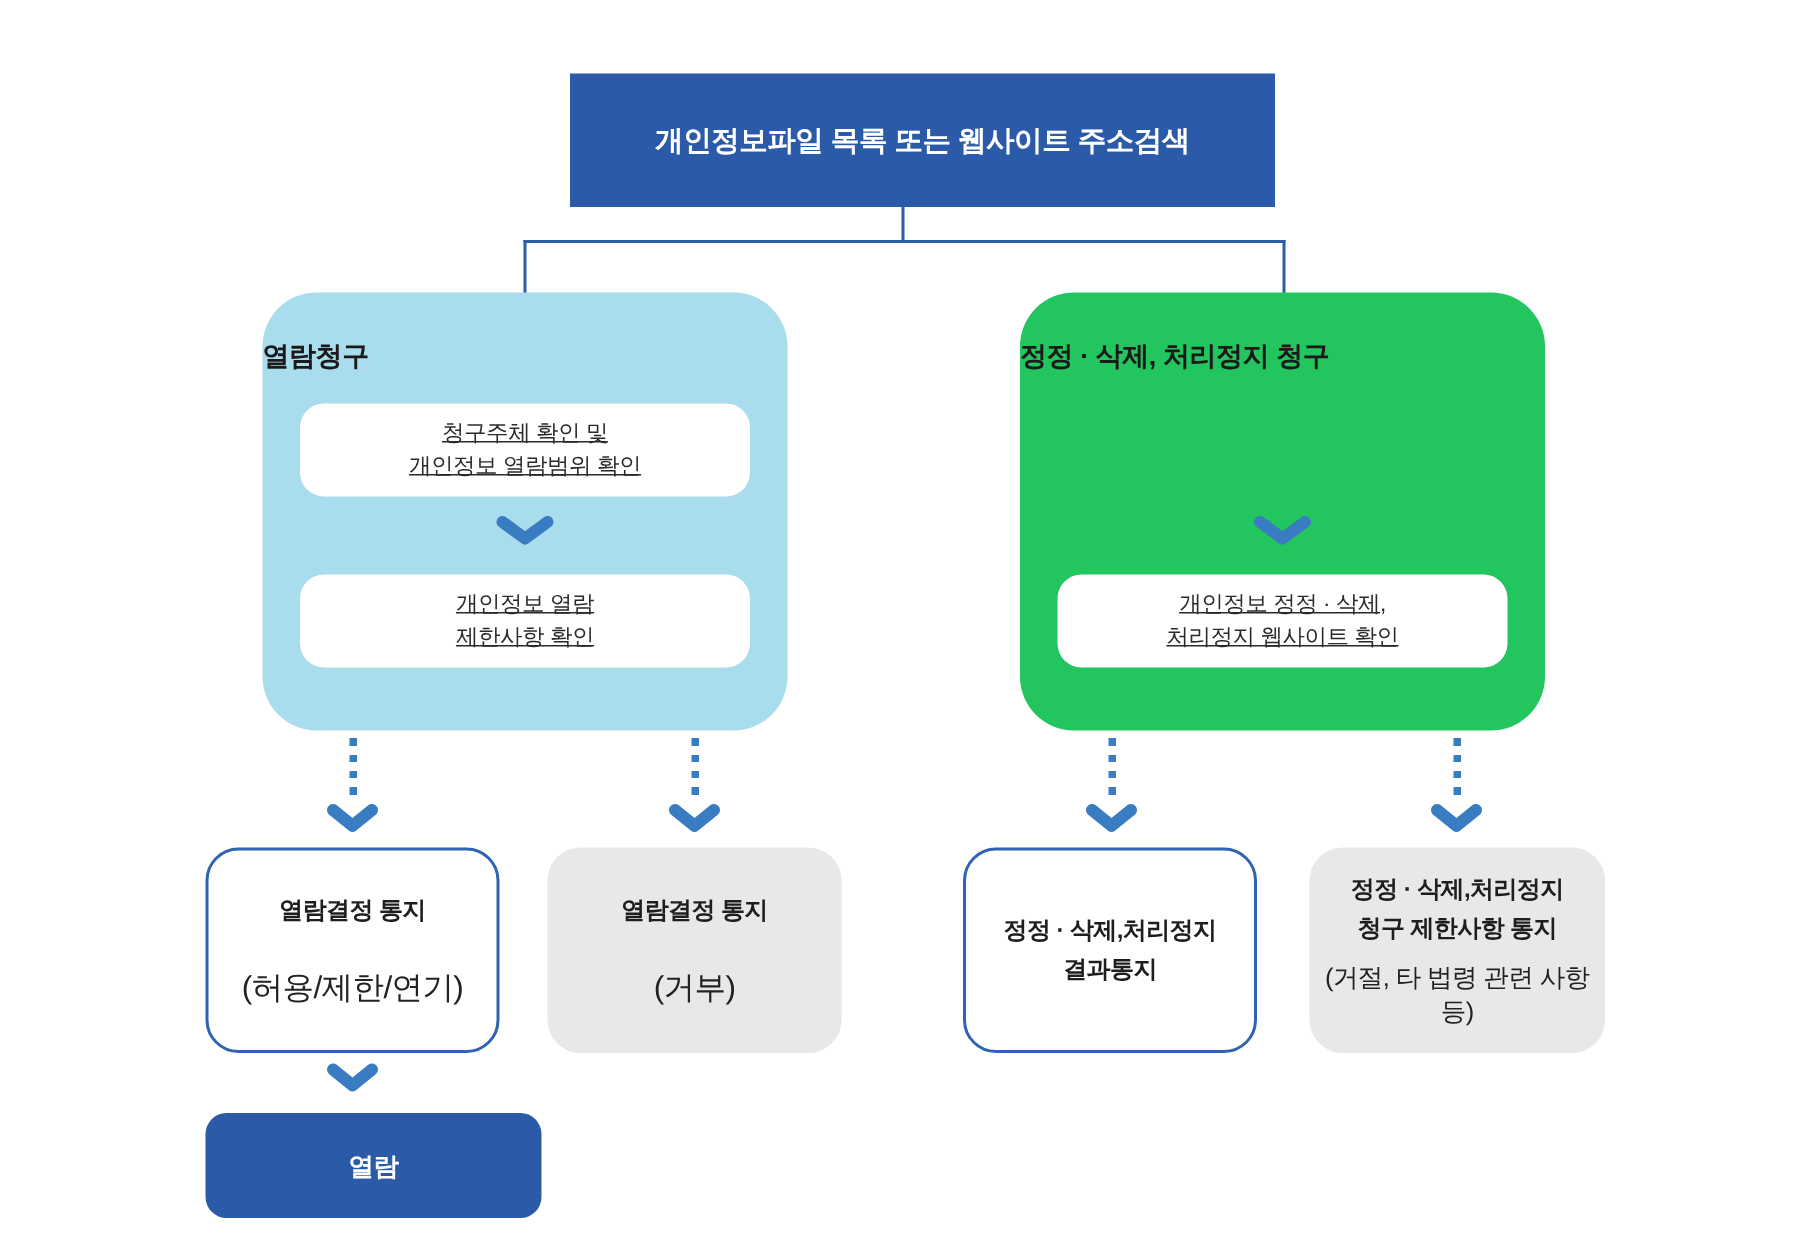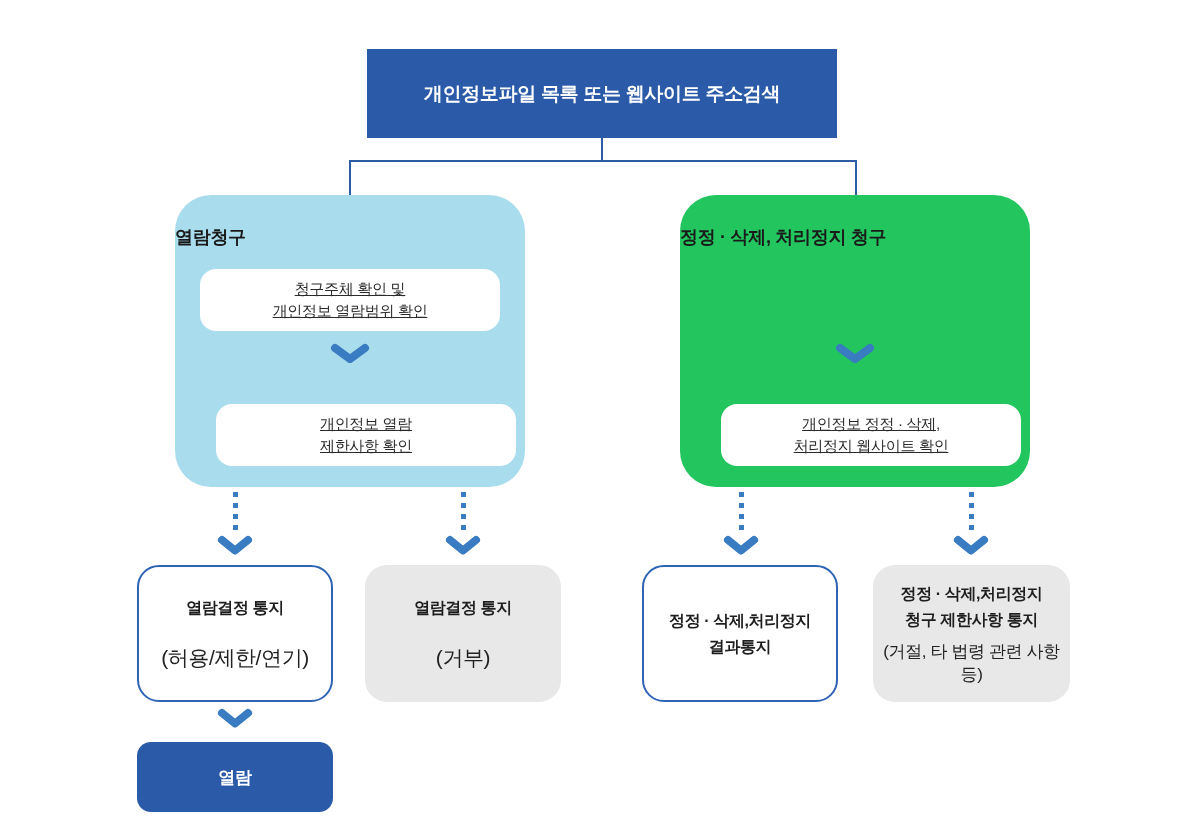--- a/index.html
+++ b/index.html
@@ -8,21 +8,21 @@
     width: 1200px;
     height: 840px;
     background: #ffffff;
     overflow: hidden;
     font-family: "Liberation Sans", "DejaVu Sans", sans-serif;
     color: #1e1e1e;
   }
   
   .top-box {
     position: absolute;
-    left: 367px; top: 49px;
+    left: 380px; top: 49px;
     width: 470px; height: 89px;
     background: #2b5ba8;
     display: flex; align-items: center; justify-content: center;
     color: #ffffff;
     font-size: 19px; font-weight: 700;
     letter-spacing: -0.3px;
     text-align: center;
   }
   
   .line { position: absolute; background: #2d5ca6; }
@@ -53,21 +53,21 @@
     border-radius: 16px;
     display: flex; align-items: center; justify-content: center;
     text-align: center;
     font-size: 15px; line-height: 1.45;
     letter-spacing: -0.3px;
     color: #2a2a2a;
     white-space: pre-line;
     text-decoration: underline;
   }
   .step.first  { top: 74px; }
-  .step.second { top: 209px; margin-left: 16px; }
+  .step.second { top: 188px; }
   .panel-chevron {
     position: absolute;
     left: 50%; top: 148px;
     transform: translateX(-50%);
   }
   
   .darrow {
     position: absolute;
     top: 492px;
     width: 36px; height: 66px;
@@ -102,21 +102,21 @@
     letter-spacing: -0.4px;
     color: #222222;
     margin-top: 24px;
   }
   .outcome-4 .o-sub { font-size: 17px; margin-top: 7px; }
   
   .final-chevron { position: absolute; left: 217px; top: 708px; }
   .final-box {
     position: absolute;
     left: 137px; top: 742px;
-    width: 196px; height: 70px;
+    width: 224px; height: 70px;
     background: #2b5ba8;
     border-radius: 14px;
     display: flex; align-items: center; justify-content: center;
     color: #ffffff;
     font-size: 17px; font-weight: 700;
     letter-spacing: -0.3px;
   }
   .chevron-svg { display: block; }
 </style>
 </head>

